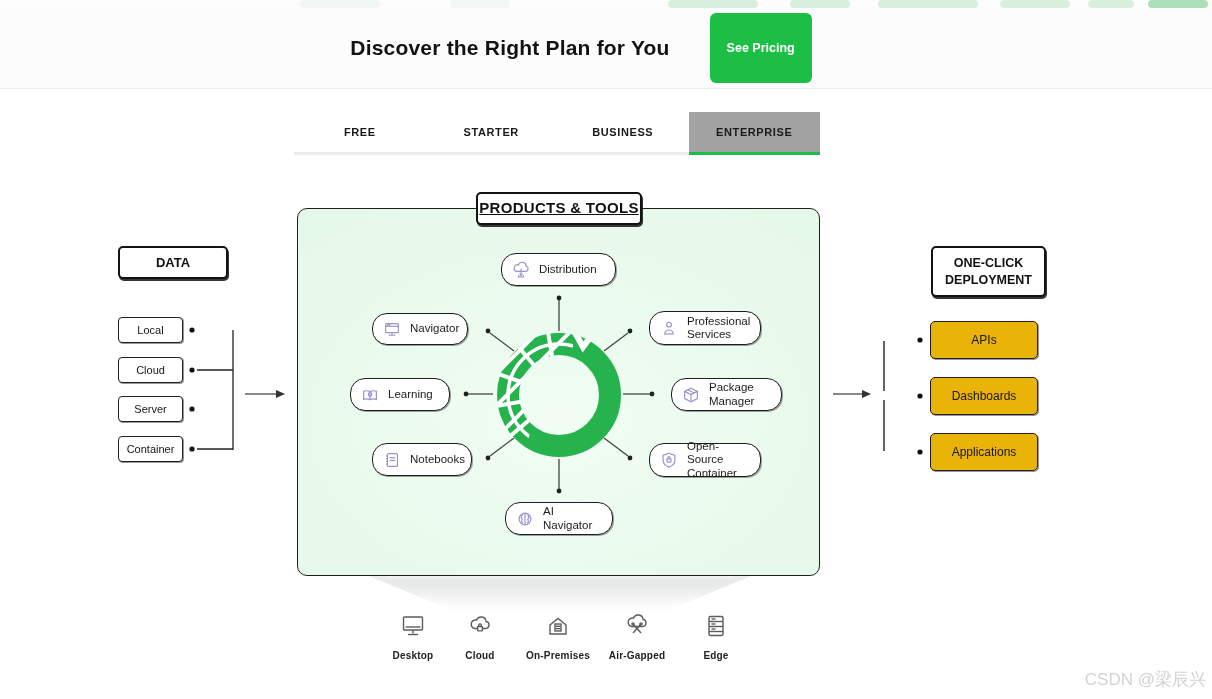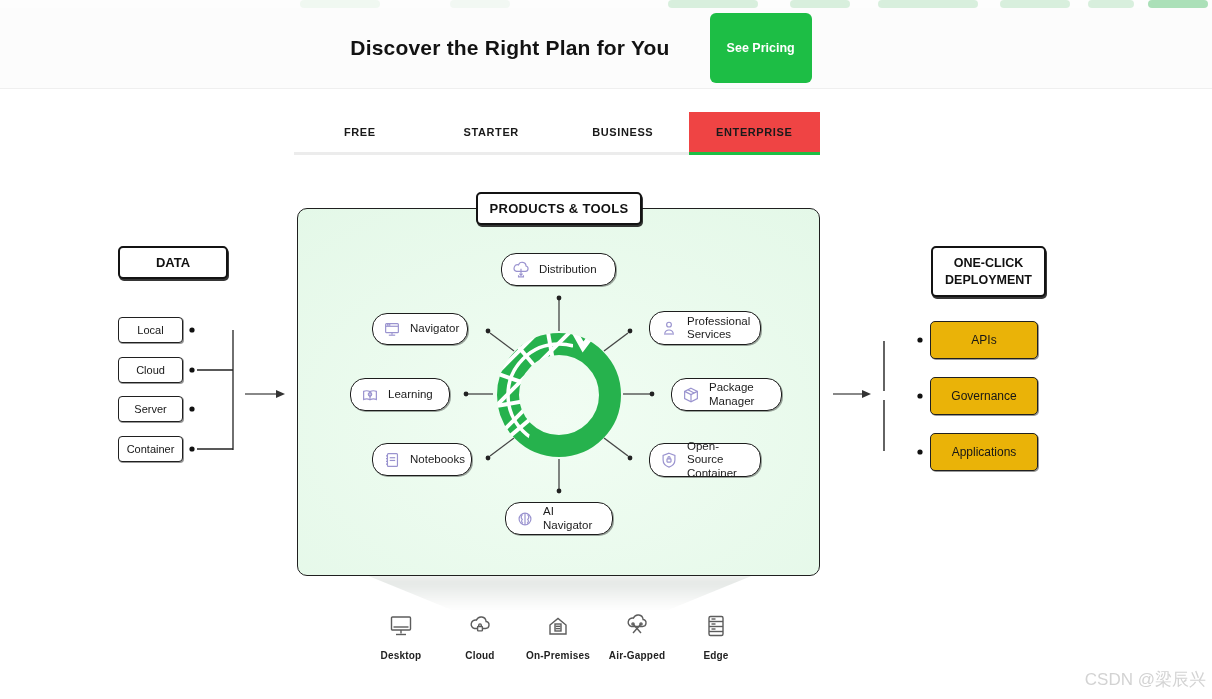--- a/index.html
+++ b/index.html
@@ -12,21 +12,21 @@
 
   
   #header-band{position:absolute;left:0;top:8px;width:1212px;height:80px;background:#fcfcfc;border-bottom:1px solid #efefef;display:flex;align-items:center;justify-content:center;}
   #header-inner{display:flex;align-items:center;gap:30px;transform:translateX(-25px);}
   #page-title{font-size:21px;font-weight:bold;color:#121212;letter-spacing:.2px;}
   #see-pricing{background:#1dbe45;color:#fff;font-size:12.5px;font-weight:bold;border:none;border-radius:6px;padding:28px 17px;cursor:pointer;font-family:inherit;margin-left:10px;}
 
   
   #tabs{position:absolute;left:294px;top:112px;width:526px;height:43px;display:flex;}
   .tab{flex:1;display:flex;align-items:center;justify-content:center;font-size:11px;font-weight:bold;letter-spacing:.6px;color:#1a1a1a;border-bottom:3px solid #ececec;cursor:pointer;}
-  .tab.active{background:#ef4444;border-bottom-color:#1dbe45;}
+  .tab.active{background:#a3a3a3;border-bottom-color:#1dbe45;}
 
   
   #panel{position:absolute;left:297px;top:208px;width:521px;height:366px;border:1px solid #1f1f1f;border-radius:10px;
          background:radial-gradient(ellipse 400px 280px at 50% 58%, #f1fdf3 0%, #e4f8e8 100%);}
   #panel-shadow{position:absolute;left:352px;top:576px;width:416px;height:34px;
          background:linear-gradient(180deg, rgba(90,110,96,.20), rgba(90,110,96,0));
          clip-path:polygon(4% 0,96% 0,76% 100%,24% 100%);filter:blur(5px);}
 
   
   .hbox{position:absolute;background:#fff;border:2px solid #131313;border-radius:5px;box-shadow:1px 2px 0 rgba(19,19,19,.85);
@@ -124,21 +124,21 @@
       <circle cx="488" cy="331" r="2.4"></circle>
       <circle cx="630" cy="331" r="2.4"></circle>
       <circle cx="488" cy="458" r="2.4"></circle>
       <circle cx="630" cy="458" r="2.4"></circle>
     </g>
   </svg>
 
   <div id="panel"></div>
   <div id="panel-shadow"></div>
 
-  <div class="hbox" style="left:476px;top:192px;width:166px;height:33px;font-size:13px;letter-spacing:.3px;">PRODUCTS &amp; TOOLS</div>
+  <div class="hbox" style="left:476px;top:192px;width:166px;height:33px;font-size:15px;letter-spacing:.3px;text-decoration:underline;">PRODUCTS &amp; TOOLS</div>
 
   <svg id="logo" width="140" height="140" viewBox="0 0 140 140">
     <defs>
       <mask id="ringmask">
         <rect width="140" height="140" fill="black"></rect>
         <circle cx="70" cy="70" r="51" fill="none" stroke="white" stroke-width="22"></circle>
       </mask>
       <clipPath id="latticeclip">
         <polygon points="0,0 84,0 84,22 52,70 32,140 0,140"></polygon>
       </clipPath>
@@ -260,24 +260,24 @@
   </div>
 
   <div class="hbox" style="left:118px;top:246px;width:110px;height:33px;font-size:13px;">DATA</div>
   <div class="sbox" style="left:118px;top:317px;width:65px;height:26px;">Local</div>
   <div class="sbox" style="left:118px;top:357px;width:65px;height:26px;">Cloud</div>
   <div class="sbox" style="left:118px;top:396px;width:65px;height:26px;">Server</div>
   <div class="sbox" style="left:118px;top:436px;width:65px;height:26px;">Container</div>
 
   <div class="hbox" style="left:931px;top:246px;width:115px;height:51px;font-size:12.5px;padding:0 10px;">ONE-CLICK DEPLOYMENT</div>
   <div class="dbox" style="left:930px;top:321px;width:108px;height:38px;">APIs</div>
-  <div class="dbox" style="left:930px;top:377px;width:108px;height:38px;">Governance</div>
+  <div class="dbox" style="left:930px;top:377px;width:108px;height:38px;">Dashboards</div>
   <div class="dbox" style="left:930px;top:433px;width:108px;height:38px;">Applications</div>
 
-  <div class="platform" style="left:361px;">
+  <div class="platform" style="left:373px;">
     <span>
       <svg width="26" height="26" viewBox="0 0 26 26" fill="none" stroke="#5c5c5c" stroke-width="1.4">
         <rect x="3.5" y="4" width="19" height="13" rx="1"></rect>
         <line x1="5.5" y1="14" x2="20.5" y2="14"></line>
         <line x1="13" y1="17" x2="13" y2="20.5"></line>
           <line x1="8" y1="21.5" x2="18" y2="21.5"></line>
       </svg>
     </span>
     <span class="plabel">Desktop</span>
   </div>

